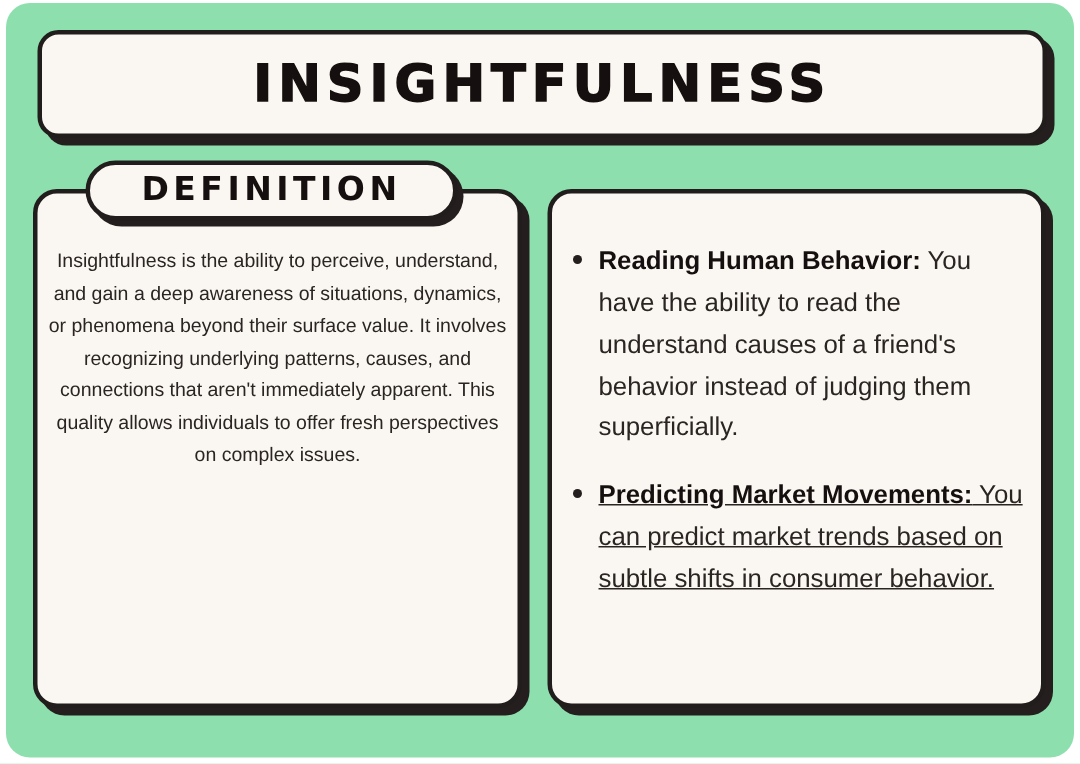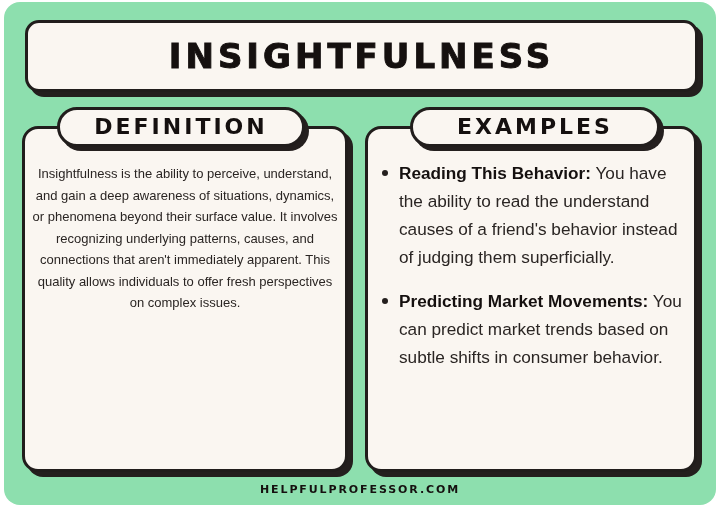--- a/index.html
+++ b/index.html
@@ -123,21 +123,21 @@
     font-family: "Liberation Sans", sans-serif;
     font-size: 17.2px;
     line-height: 1.62;
     color: #2a2523;
   }
   .ex-item {
     position: relative;
     padding-left: 21px;
     margin-bottom: 17px;
   }
-  .ex-item:last-child { margin-bottom: 12px; }
+  .ex-item:last-child { margin-bottom: 12px; text-decoration: underline; }
   .ex-bullet {
     position: absolute;
     left: 4px;
     top: 10px;
     width: 6px;
     height: 6px;
     background: #241f1e;
     border-radius: 50%;
   }
   .ex-term {
@@ -171,35 +171,31 @@
     <div class="title-text">INSIGHTFULNESS</div>
   </div>
 
   <div class="col-card col-left"></div>
   <div class="col-card col-right"></div>
 
   <div class="pill pill-left">
     <span class="pill-text">DEFINITION</span>
   </div>
 
-  <div class="pill pill-right">
-    <span class="pill-text">EXAMPLES</span>
-  </div>
 
   <div class="def-body">Insightfulness is the ability to perceive, understand, and gain a deep awareness of situations, dynamics, or phenomena beyond their surface value. It involves recognizing underlying patterns, causes, and connections that aren't immediately apparent. This quality allows individuals to offer fresh perspectives on complex issues.</div>
 
   <div class="ex-body">
 
     <div class="ex-item">
       <span class="ex-bullet"></span>
-      <span class="ex-term">Reading This Behavior:</span><span> You have the ability to read the understand causes of a friend's behavior instead of judging them superficially.</span>
+      <span class="ex-term">Reading Human Behavior:</span><span> You have the ability to read the understand causes of a friend's behavior instead of judging them superficially.</span>
     </div>
 
     <div class="ex-item">
       <span class="ex-bullet"></span>
       <span class="ex-term">Predicting Market Movements:</span><span> You can predict market trends based on subtle shifts in consumer behavior.</span>
     </div>
 
   </div>
 
-  <div class="footer">HELPFULPROFESSOR.COM</div>
 
 </div>
 
 </body></html>

